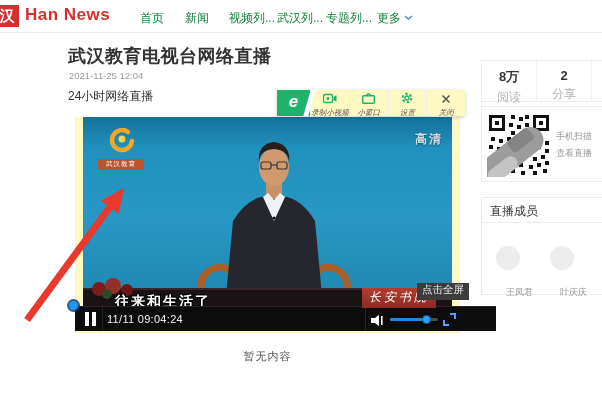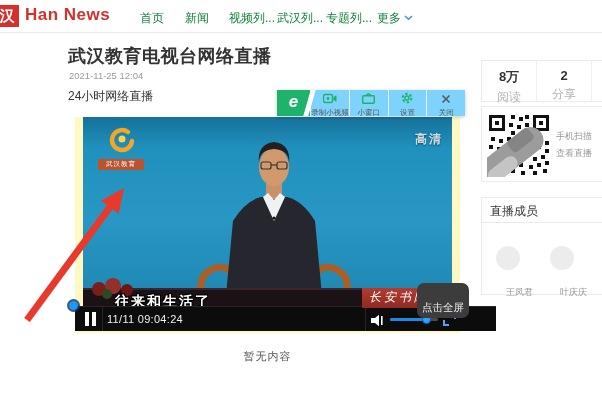--- a/index.html
+++ b/index.html
@@ -16,36 +16,36 @@
   .nav-0{left:140px}.nav-1{left:185px}.nav-2{left:229px}.nav-3{left:277px}.nav-4{left:326px}.nav-5{left:377px}
   .chev { display:inline-block; margin-left:3px; vertical-align:1px; }
   
   .article-title { position:absolute; left:68px; top:44px; font-size:18px; font-weight:bold; color:#333; letter-spacing:.5px; }
   .article-date { position:absolute; left:69px; top:70px; font-size:9.5px; color:#9a9a9a; }
   .stream-label { position:absolute; left:68px; top:88px; font-size:12px; color:#333; }
   
   .ext-toolbar { position:absolute; left:277px; top:90px; width:188px; height:26px; background:#fff; display:flex; z-index:5; box-shadow:0 1px 4px rgba(0,0,0,.22); }
   .ext-logo { position:relative; width:33px; height:26px; background:#1db36a; color:#fff; font-weight:bold; font-style:italic; font-size:17px; line-height:24px; text-align:center; }
   .ext-logo::after { content:""; position:absolute; right:-2px; top:0; width:5px; height:100%; background:#fff; transform:skewX(-16deg); }
-  .ext-item { flex:1; display:flex; flex-direction:column; align-items:center; justify-content:center; border-left:1px solid #eee; cursor:pointer; background:#7dd3fc; }
+  .ext-item { flex:1; display:flex; flex-direction:column; align-items:center; justify-content:center; border-left:1px solid #eee; cursor:pointer; background:#fef9c3;font-style:italic; }
   .ext-item:first-of-type { border-left:none; }
   .ext-label { font-size:7.5px; color:#555; line-height:1; margin-top:1px; white-space:nowrap; }
   
   .player { position:absolute; left:75px; top:117px; width:385px; height:216px; background:#fef9c3; }
   .video { position:absolute; left:8px; right:8px; top:0; height:189px; overflow:hidden;
            background:linear-gradient(180deg,#15719b 0%,#2090bc 16%,#2897c3 55%,#1d86b0 100%); }
   .scene { position:absolute; inset:0; }
   .ch-logo { position:absolute; left:15px; top:9px; width:46px; text-align:center; }
   .ch-logo-text { margin-top:1px; font-size:6.5px; color:#fff; background:rgba(213,72,21,.85); border-radius:1px; padding:1px 2px; letter-spacing:1px; white-space:nowrap; }
   .hd-badge { position:absolute; left:332px; top:14px; font-size:12px; font-weight:bold; color:#d3dce0; letter-spacing:2px; text-shadow:0 1px 2px rgba(0,0,0,.45); }
   .caption { position:absolute; left:32px; top:176px; font-size:14px; font-weight:bold; color:#fff; letter-spacing:2px;
              text-shadow:1px 1px 0 #000,-1px -1px 0 #000,1px -1px 0 #000,-1px 1px 0 #000; }
   .program-badge { position:absolute; left:287px; top:171px; z-index:2; background:linear-gradient(180deg,#b23c30,#8e2a22); color:#fff;
                    font-family:"Liberation Serif", serif; font-style:italic; font-size:12px; padding:1px 7px 2px; letter-spacing:3px; white-space:nowrap; }
-  .fullscreen-hint { position:absolute; left:342px; top:166px; z-index:3; background:#3c3c3c; color:#efefef; font-size:10.5px; padding:18px 5px 3px; white-space:nowrap; cursor:pointer;border-radius:7px; }
+  .fullscreen-hint { position:absolute; left:342px; top:166px; z-index:3; background:#3c3c3c; color:#efefef; font-size:10.5px; padding:0 5px 3px; white-space:nowrap; cursor:pointer; }
   
   .control-bar { position:absolute; left:0; top:189px; width:421px; height:25px; background:#0c0c0c; border-top:1px solid #272727; }
   .progress-dot { position:absolute; left:-6px; top:-6px; width:9px; height:9px; border-radius:50%; background:#2196f3; box-shadow:0 0 0 2px rgba(14,62,102,.85); cursor:pointer; }
   .pause-btn { position:absolute; left:9px; top:5px; width:14px; height:14px; cursor:pointer; }
   .pause-btn span { position:absolute; top:0; width:4px; height:14px; background:#fff; }
   .pause-btn .b1{left:1px}.pause-btn .b2{left:8px}
   .cb-div { position:absolute; top:0; width:1px; height:100%; background:#262626; }
   .time { position:absolute; left:32px; top:6px; font-size:11px; color:#f0f0f0; letter-spacing:.3px; }
   .vol-icon { position:absolute; left:296px; top:6px; width:14px; height:13px; cursor:pointer; }
   .vol-slider { position:absolute; left:315px; top:11px; width:48px; height:3px; background:#4a4a4a; border-radius:2px; cursor:pointer; }

